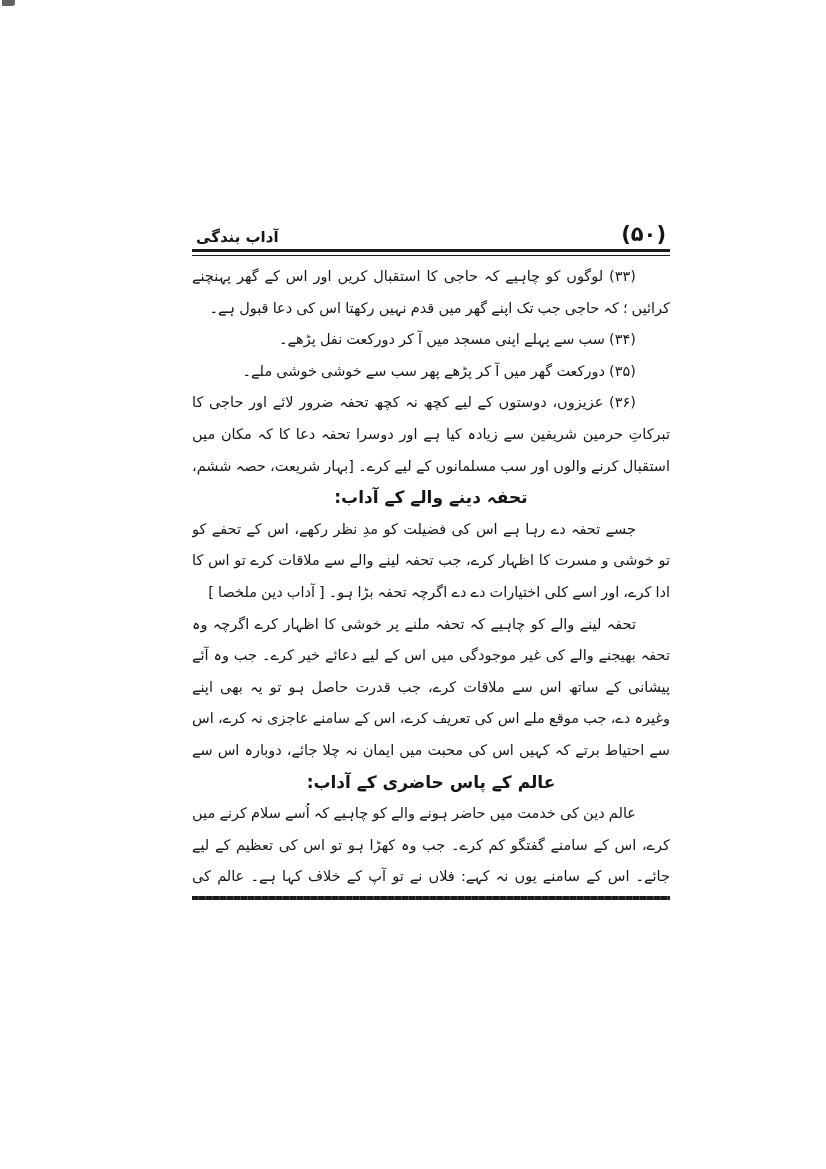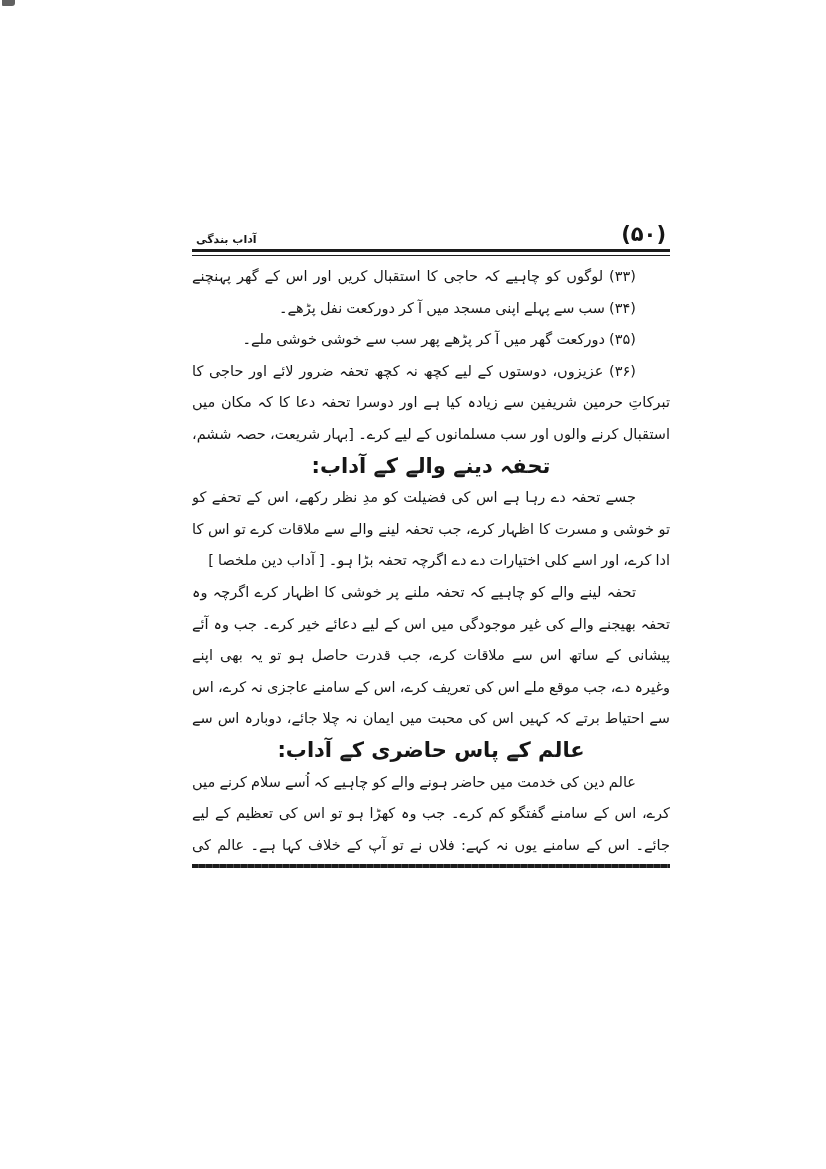--- a/index.html
+++ b/index.html
@@ -27,21 +27,21 @@
   }
   .page-header {
     display:flex;
     flex-direction:row;
     justify-content:space-between;
     align-items:flex-end;
     height:30px;
     padding:0 4px;
   }
   .book-title {
-    font-size:11px;
+    font-size:15px;
     font-weight:bold;
     letter-spacing:0.5px;
   }
   .page-number {
     font-size:21px;
     font-weight:bold;
     direction:ltr;
   }
   .header-rule {
     margin-top:3px;
@@ -56,21 +56,21 @@
     line-height:31.6px;
     height:31.6px;
     overflow:hidden;
     text-align:justify;
     text-align-last:justify;
     word-spacing:-0.5px;
   }
   .line.indent { padding-right:34px; }
   .line.end { text-align-last:right; }
   .heading {
-    font-size:21px;
+    font-size:17px;
     font-weight:bold;
     line-height:31.6px;
     height:31.6px;
     text-align:center;
     letter-spacing:0.3px;
   }
   .footer-rule {
     margin-top:3px;
     height:4px;
     background:repeating-linear-gradient(90deg,#1b1b1b 0 6px,#4a4a4a 6px 7px);
@@ -88,20 +88,21 @@
     <div class="page-header">
       <span class="page-number">(۵۰)</span>
       <span class="book-title">آداب بندگی</span>
     </div>
 
     <div class="header-rule"></div>
 
     <div class="body-text">
 
       <div class="line indent">(۳۳) لوگوں کو چاہیے کہ حاجی کا استقبال کریں اور اس کے گھر پہنچنے سے قبل دعا</div>
+      <div class="line end">کرائیں ؛ کہ حاجی جب تک اپنے گھر میں قدم نہیں رکھتا اس کی دعا قبول ہے۔</div>
       <div class="line indent end">(۳۴) سب سے پہلے اپنی مسجد میں آ کر دورکعت نفل پڑھے۔</div>
       <div class="line indent end">(۳۵) دورکعت گھر میں آ کر پڑھے پھر سب سے خوشی خوشی ملے۔</div>
       <div class="line indent">(۳۶) عزیزوں، دوستوں کے لیے کچھ نہ کچھ تحفہ ضرور لائے اور حاجی کا تحفہ</div>
       <div class="line">تبرکاتِ حرمین شریفین سے زیادہ کیا ہے اور دوسرا تحفہ دعا کا کہ مکان میں پہنچنے سے پہلے</div>
       <div class="line end">استقبال کرنے والوں اور سب مسلمانوں کے لیے کرے۔ [بہار شریعت، حصہ ششم، ملخصا]</div>
 
       <div class="heading">تحفہ دینے والے کے آداب:</div>
       <div class="line indent">جسے تحفہ دے رہا ہے اس کی فضیلت کو مدِ نظر رکھے، اس کے تحفے کو قبول کر لیا جائے</div>
       <div class="line">تو خوشی و مسرت کا اظہار کرے، جب تحفہ لینے والے سے ملاقات کرے تو اس کا شکریہ</div>
       <div class="line end">ادا کرے، اور اسے کلی اختیارات دے دے اگرچہ تحفہ بڑا ہو۔ [ آداب دین ملخصا ]</div>

